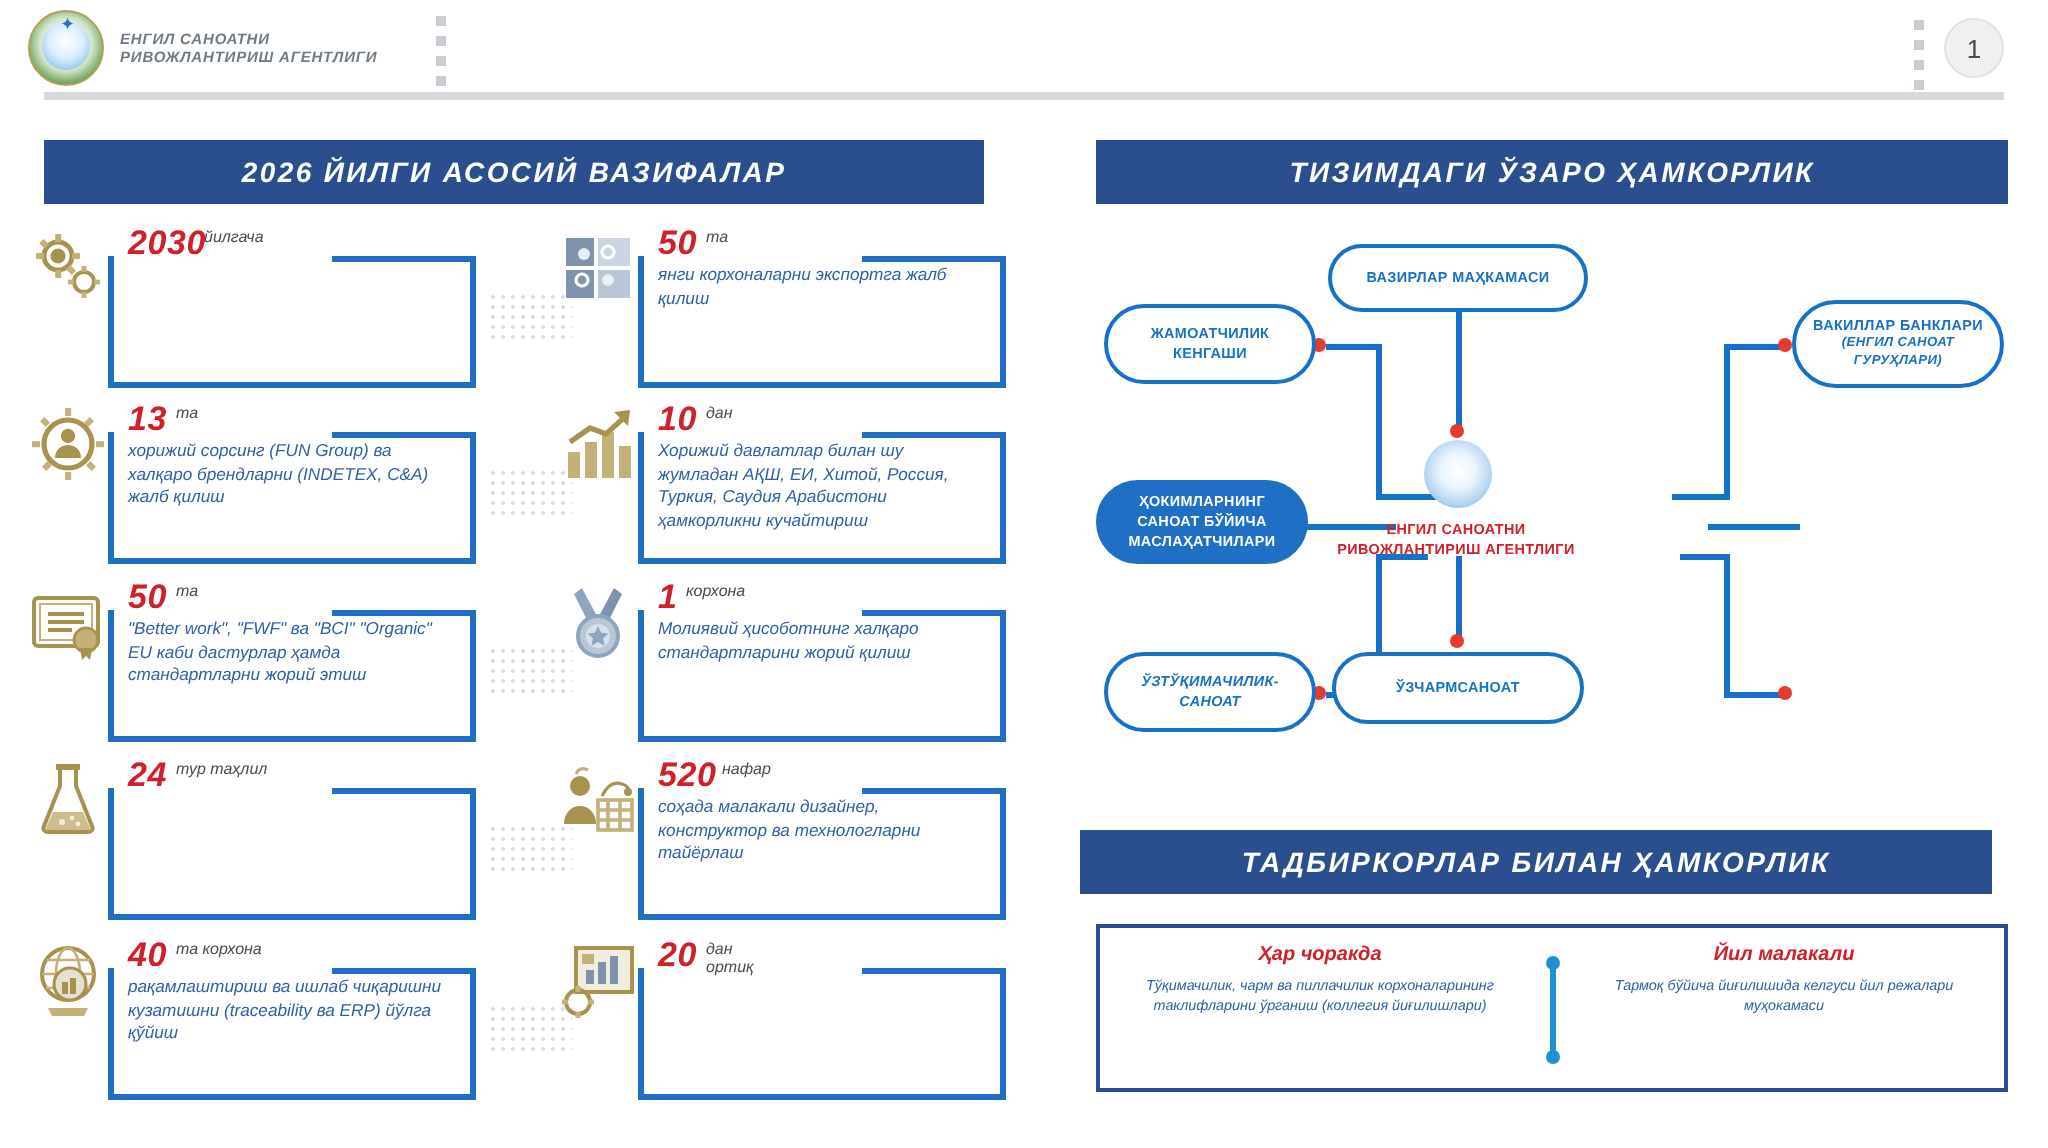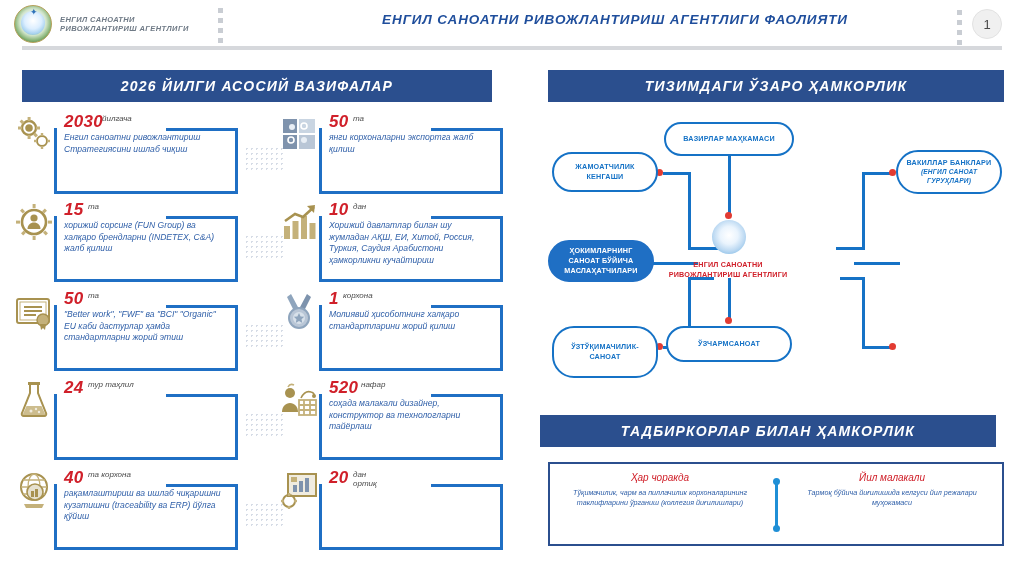--- a/index.html
+++ b/index.html
@@ -108,21 +108,21 @@
     position:absolute; width:34px; height:34px; border-radius:50%;
     background: radial-gradient(circle at 50% 45%, #ffffff 0%, #eaf4fd 35%, #bcd9f2 62%, #8cc0e8 82%, #6aa9dd 100%);
   }
 
   
   .entre {
     position:absolute; left:548px; top:462px; width:456px; height:84px;
     border:2px solid #2b4f8e; background:#fff;
   }
   .entre-col { position:absolute; top:8px; width:200px; text-align:center; }
-  .entre-col .etitle { font-size:10px; font-weight:normal; font-style:italic; color:#d0202a; margin-bottom:5px; }
+  .entre-col .etitle { font-size:10px; font-weight:bold; font-style:italic; color:#d0202a; margin-bottom:5px; }
   .entre-col .etext { font-size:7.2px; font-style:italic; color:#2f5fa8; line-height:1.45; }
   .entre-sep { position:absolute; left:50%; top:14px; width:7px; height:54px; margin-left:-3.5px; }
   .entre-sep .bar2 { position:absolute; left:2px; top:6px; width:3px; height:44px; background:#1f8fd6; }
   .entre-sep .knob { position:absolute; left:0; width:7px; height:7px; border-radius:50%; background:#1f8fd6; }
 </style>
 </head>
 <body>
 
 <div class="slide">
 
@@ -137,21 +137,20 @@
         <div>ЕНГИЛ САНОАТНИ</div>
         <div>РИВОЖЛАНТИРИШ АГЕНТЛИГИ</div>
       </div>
     </div>
     <div class="dotcol">
         <i></i>
         <i></i>
         <i></i>
         <i></i>
       </div>
-    <div class="header-title">ЕНГИЛ САНОАТНИ РИВОЖЛАНТИРИШ АГЕНТЛИГИ ФАОЛИЯТИ</div>
     <div class="hdr-dots">
         <i></i>
         <i></i>
         <i></i>
         <i></i>
       </div>
     <div class="page-badge">1</div>
     <div class="header-rule"></div>
   </div>
 
@@ -183,21 +182,20 @@
               <rect x="20" y="25.8" width="3" height="2.4"></rect>
               <rect x="33" y="25.8" width="3" height="2.4"></rect>
             </g>
           </svg></div>
         <div class="frame">
           <div class="frame-top"></div>
           <div class="frame-right"></div>
         </div>
         <div class="num">2030</div>
         <div class="unit" style="left:90px">йилгача</div>
-        <div class="desc">Енгил саноатни ривожлантириш Стратегиясини ишлаб чиқиш</div>
       </div>
       <div class="dotgrid" style="left: 232px; top: 34px;"></div>
       <div class="task" style="left: 265px; top: 0px;">
         <div class="icon"><svg viewBox="0 0 40 40" width="40" height="40">
             <rect x="4" y="5" width="32" height="30" fill="#b9c6d6"></rect>
     <path d="M4 5h15v30H4z" fill="#7f93ad"></path>
             <path d="M19 5h17v15H19z" fill="#c9d5e2"></path>
     <g fill="none" stroke="#fff" stroke-width="2">
               <path d="M19 5v30M4 20h32"></path>
             </g>
@@ -235,21 +233,21 @@
             </g>
     <g fill="#a89250">
               <circle cx="20" cy="16" r="3.6"></circle>
               <path d="M13.5 27c0-4 3-6.5 6.5-6.5s6.5 2.5 6.5 6.5z"></path>
             </g>
           </svg></div>
         <div class="frame">
           <div class="frame-top"></div>
           <div class="frame-right"></div>
         </div>
-        <div class="num">15</div>
+        <div class="num">13</div>
         <div class="unit" style="left:76px">та</div>
         <div class="desc">хорижий сорсинг (FUN Group) ва халқаро брендларни (INDETEX, C&amp;A) жалб қилиш</div>
       </div>
       <div class="dotgrid" style="left: 232px; top: 122px;"></div>
       <div class="task" style="left: 265px; top: 88px;">
         <div class="icon"><svg viewBox="0 0 40 40" width="40" height="40">
             <g fill="#c4b17a">
               <rect x="5" y="24" width="6" height="13"></rect>
               <rect x="13.5" y="19" width="6" height="18"></rect>
               <rect x="22" y="14" width="6" height="23"></rect>
@@ -441,21 +439,21 @@
     </div>
     <div class="node" style="left:348px; top:38px; width:106px; height:44px;">
       <div>
         <span>ВАКИЛЛАР БАНКЛАРИ</span>
         <span class="sub">(ЕНГИЛ САНОАТ ГУРУҲЛАРИ)</span>
       </div>
     </div>
     <div class="node filled" style="left:0px; top:128px; width:106px; height:42px;">
       <span>ҲОКИМЛАРНИНГ САНОАТ БЎЙИЧА МАСЛАҲАТЧИЛАРИ</span>
     </div>
-    <div class="node" style="left:4px; top:214px; width:106px; height:52px;">
+    <div class="node" style="left:4px; top:214px; width:106px; height:40px;font-style:italic;">
       <span>ЎЗТЎҚИМАЧИЛИК-САНОАТ</span>
     </div>
     <div class="node" style="left:118px; top:214px; width:126px; height:36px;">
       <span>ЎЗЧАРМСАНОАТ</span>
     </div>
   </div>
 
   <div class="entre">
     <div class="entre-col" style="left:10px;">
       <div class="etitle">Ҳар чоракда</div>

